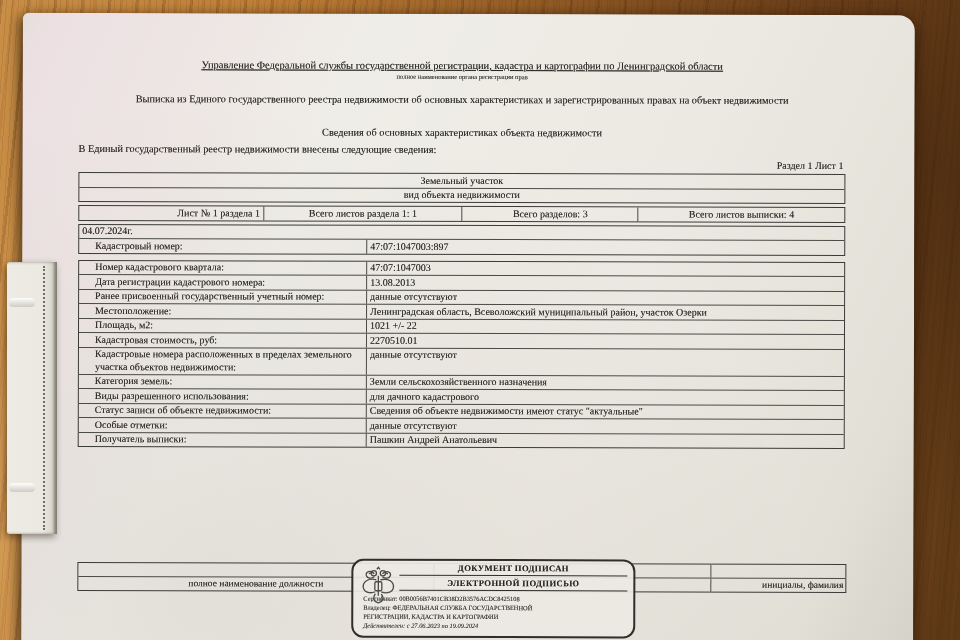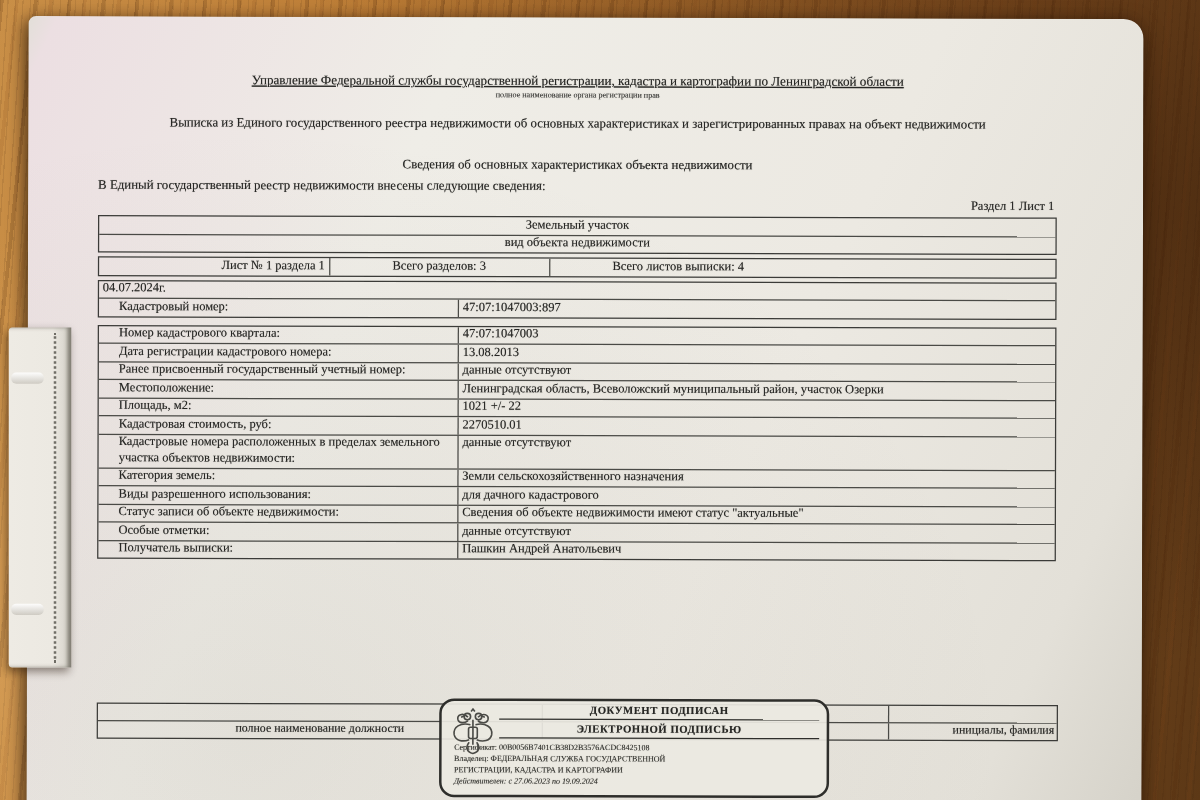--- a/index.html
+++ b/index.html
@@ -70,21 +70,21 @@
   .sig-table{position:absolute;left:56px;top:549px;width:767px;border:1.4px solid #3b3b38;font-size:9.5px;}
   .sig-row{display:flex;}
   .sig-row.labels{border-top:1px solid #4a4a46;}
   .sig-cell{min-height:13px;box-sizing:border-box;border-left:1px solid #4a4a46;text-align:center;padding:1px 2px;}
   .sig-cell:first-child{border-left:none;}
   .sig-pos{flex:0 0 355px;}
   .sig-mid{flex:0 0 277px;}
   .sig-name{flex:1 1 auto;text-align:right;}
 
   .stamp{
-    position:absolute;left:330px;top:545px;width:312px;height:79px;
+    position:absolute;left:330px;top:545px;width:284px;height:79px;
     border:2px solid #2e2e2b;border-radius:12px;z-index:6;
     background:rgba(236,233,226,0.92);
     box-sizing:border-box;
   }
   .stamp-head{margin-left:46px;margin-right:6px;}
   .stamp-head .h-line{
     font-weight:bold;font-size:8.6px;line-height:14px;text-align:center;
     border-bottom:1px solid #2e2e2b;letter-spacing:0.4px;
   }
   .stamp-body{margin:3px 8px 0 10px;font-size:6.4px;line-height:9px;color:#33332f;}
@@ -113,20 +113,21 @@
           <div class="cell t-center" style="flex:1" data-interactable="false">Земельный участок</div>
         </div>
       <div class="row">
           <div class="cell t-center" style="flex:1" data-interactable="false">вид объекта недвижимости</div>
         </div>
     </div>
 
     <div class="tbl sheet-info" data-interactable="false">
       <div class="row">
         <div class="cell" style="width:24%" data-interactable="false">Лист № 1 раздела 1</div>
+        <div class="cell" style="width:26%" data-interactable="false">Всего листов раздела 1: 1</div>
         <div class="cell" style="width:23%" data-interactable="false">Всего разделов: 3</div>
         <div class="cell" style="width:27%" data-interactable="false">Всего листов выписки: 4</div>
       </div>
     </div>
 
     <div class="tbl" data-interactable="false">
       <div class="row">
           <div class="cell" style="flex:1" data-interactable="false">04.07.2024г.</div>
         </div>
       <div class="row" data-interactable="false">

